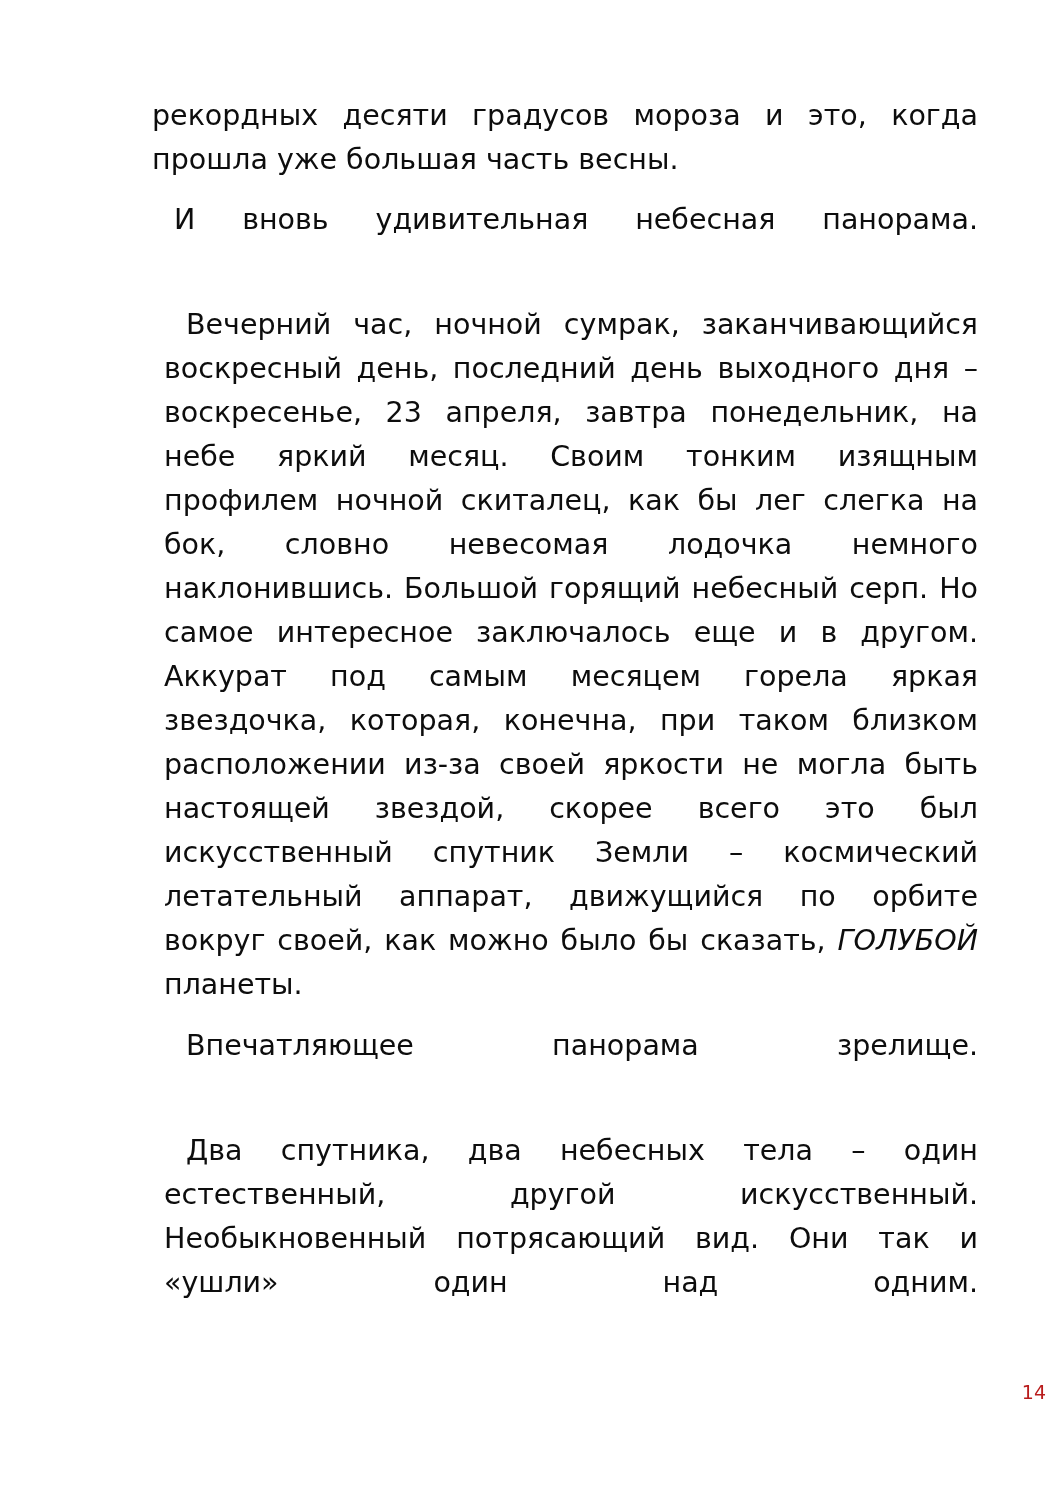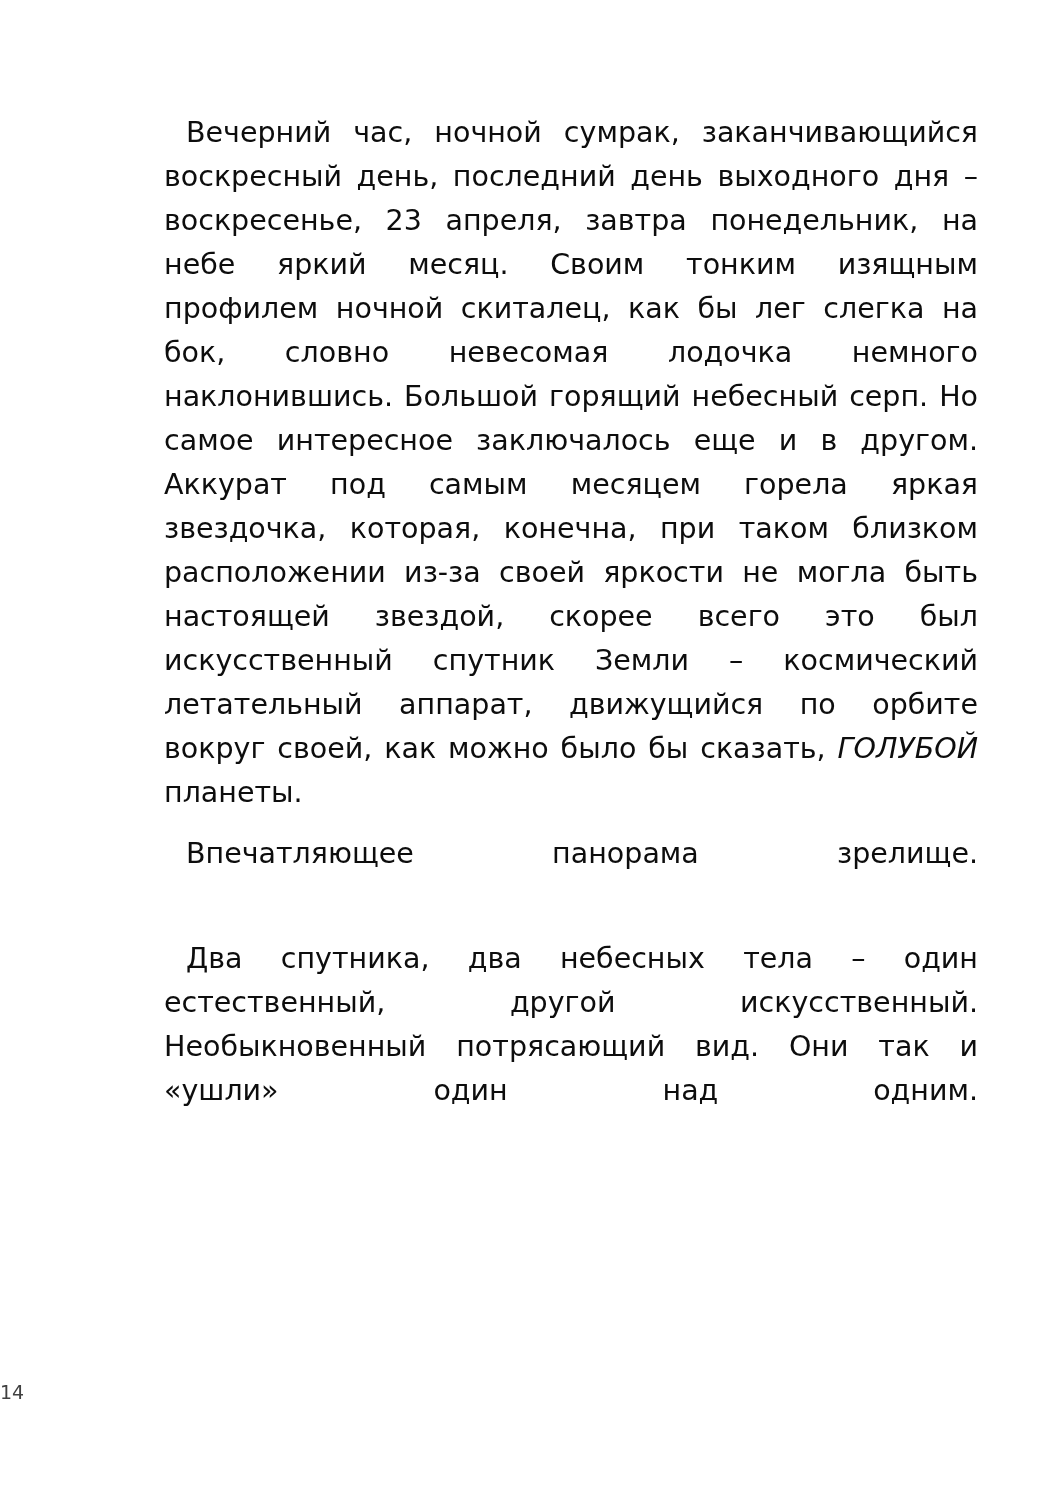--- a/index.html
+++ b/index.html
@@ -58,37 +58,39 @@
   p.gap-1 { margin-top: 16px; }
   p.gap-2 { margin-top: 17px; margin-left: 12px; }
 
   .ital {
     font-style: italic;
   }
 
   .page-number {
     position: absolute;
     left: 0;
-    right: 0;
+    right: 8px;
     top: 1380px;
-    text-align: left;
+    text-align: right;
     font-family: "DejaVu Sans", "Liberation Sans", sans-serif;
     font-size: 19px;
     line-height: 24px;
-    color: #404040;
+    color: #b91c1c;
   }
 </style>
 </head>
 <body>
 
 <div class="page">
 
   <div class="text-column">
 
+    <p class="para cont no-stretch">рекордных десяти градусов мороза и это, когда прошла уже большая часть весны.</p>
 
+    <p class="para gap-1">И вновь удивительная небесная панорама.</p>
 
     <p class="para gap-2 no-stretch"><span>Вечерний час, ночной сумрак, заканчивающийся воскресный день, последний день выходного дня – воскресенье, 23 апреля, завтра понедельник, на небе яркий месяц. Своим тонким изящным профилем ночной скиталец, как бы лег слегка на бок, словно невесомая лодочка немного наклонившись. Большой горящий небесный серп. Но самое интересное заключалось еще и в другом. Аккурат под самым месяцем горела яркая звездочка, которая, конечна, при таком близком расположении из-за своей яркости не могла быть настоящей звездой, скорее всего это был искусственный спутник Земли – космический летательный аппарат, движущийся по орбите вокруг своей, как можно было бы сказать, </span><span class="ital">ГОЛУБОЙ</span><span> планеты.</span></p>
 
 
     <p class="para gap-2">Впечатляющее панорама зрелище.</p>
 
     <p class="para gap-2">Два спутника, два небесных тела – один естественный, другой искусственный. Необыкновенный потрясающий вид. Они так и «ушли» один над одним.</p>
 
   </div>
 

